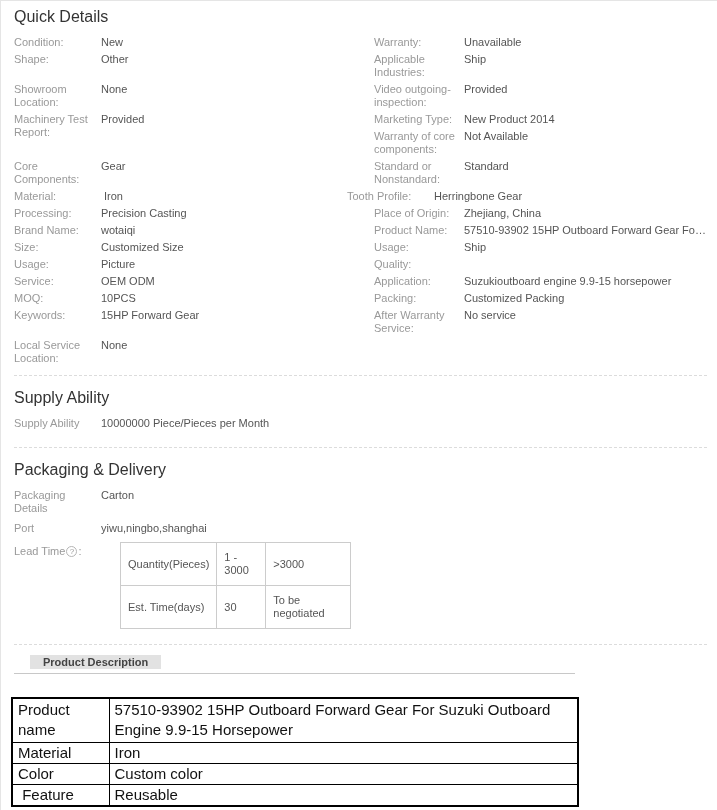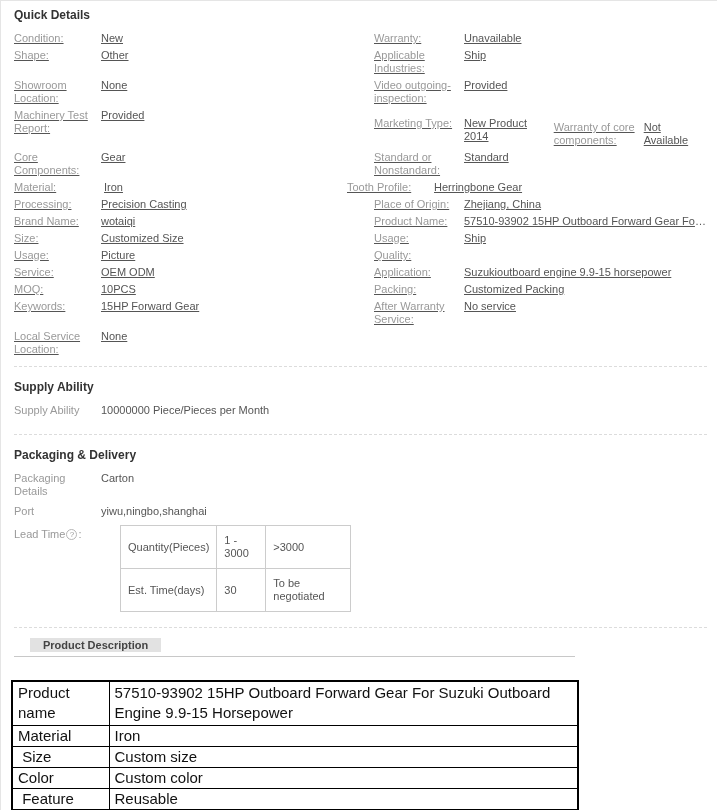--- a/index.html
+++ b/index.html
@@ -9,34 +9,34 @@
     font-family: "Liberation Sans", "DejaVu Sans", sans-serif;
     color: #555;
   }
   .page {
     width: 717px; height: 810px;
     border-top: 1px solid #e5e5e5;
     border-left: 1px solid #e5e5e5;
     padding: 7px 10px 0 13px;
   }
   .section-title {
-    font-size: 12px; font-weight: bold; color: #333;
+    font-size: 16px; font-weight: normal; color: #333;
     margin-bottom: 10px;
   }
   
   .qd-row { display: flex; font-size: 11px; line-height: 13px; margin-bottom: 4px; }
-  .qd-cell { display: flex; text-decoration: underline; }
+  .qd-cell { display: flex; }
   .qd-cell-left { width: 360px; flex-shrink: 0; }
   .qd-cell-right { flex: 1; min-width: 0; }
   .qd-label { color: #999; flex-shrink: 0; padding-right: 6px; }
   .qd-cell-left  > .qd-label { width: 87px; }
   .qd-cell-right > .qd-label, .qd-subrow > .qd-label { width: 90px; }
   .qd-value { color: #555; flex: 1; min-width: 0; }
   .truncate { white-space: nowrap; overflow: hidden; text-overflow: ellipsis; }
-  .qd-stack { flex-direction: row; margin-top: 8px; }
+  .qd-stack { flex-direction: column; }
   .qd-subrow { display: flex; }
   .qd-subrow + .qd-subrow { margin-top: 4px; }
   
   .dashed-sep { border: 0; border-top: 1px dashed #dcdcdc; height: 0; }
   .sep-1 { margin-top: 10px; }
   .sep-2 { margin-top: 17px; }
   .sep-3 { margin-top: 15px; }
   .after-sep { margin-top: 13px; }
   
   .kv-row { display: flex; font-size: 11px; line-height: 13px; margin-bottom: 7px; }
@@ -302,24 +302,20 @@
     <tbody>
         <tr class="tall">
       <td class="dlabel">Product name</td>
       <td>57510-93902 15HP Outboard Forward Gear For Suzuki Outboard Engine 9.9-15 Horsepower</td>
     </tr>
     <tr>
       <td class="dlabel">Material</td>
       <td>Iron</td>
     </tr>
     <tr>
-      <td class="dlabel"> Size</td>
-      <td>Custom size</td>
-    </tr>
-    <tr>
       <td class="dlabel">Color</td>
       <td>Custom color</td>
     </tr>
     <tr>
       <td class="dlabel"> Feature</td>
       <td>Reusable</td>
     </tr>
 
   </tbody>
     </table>

